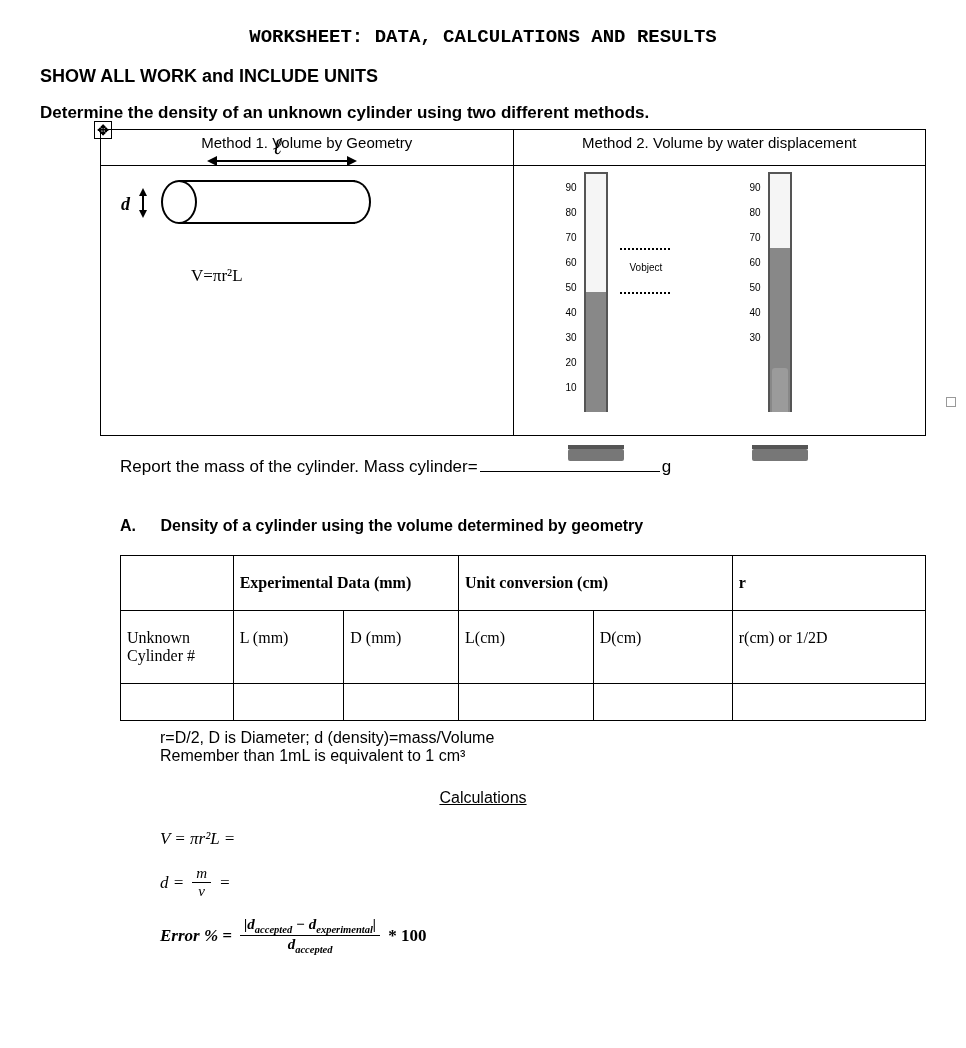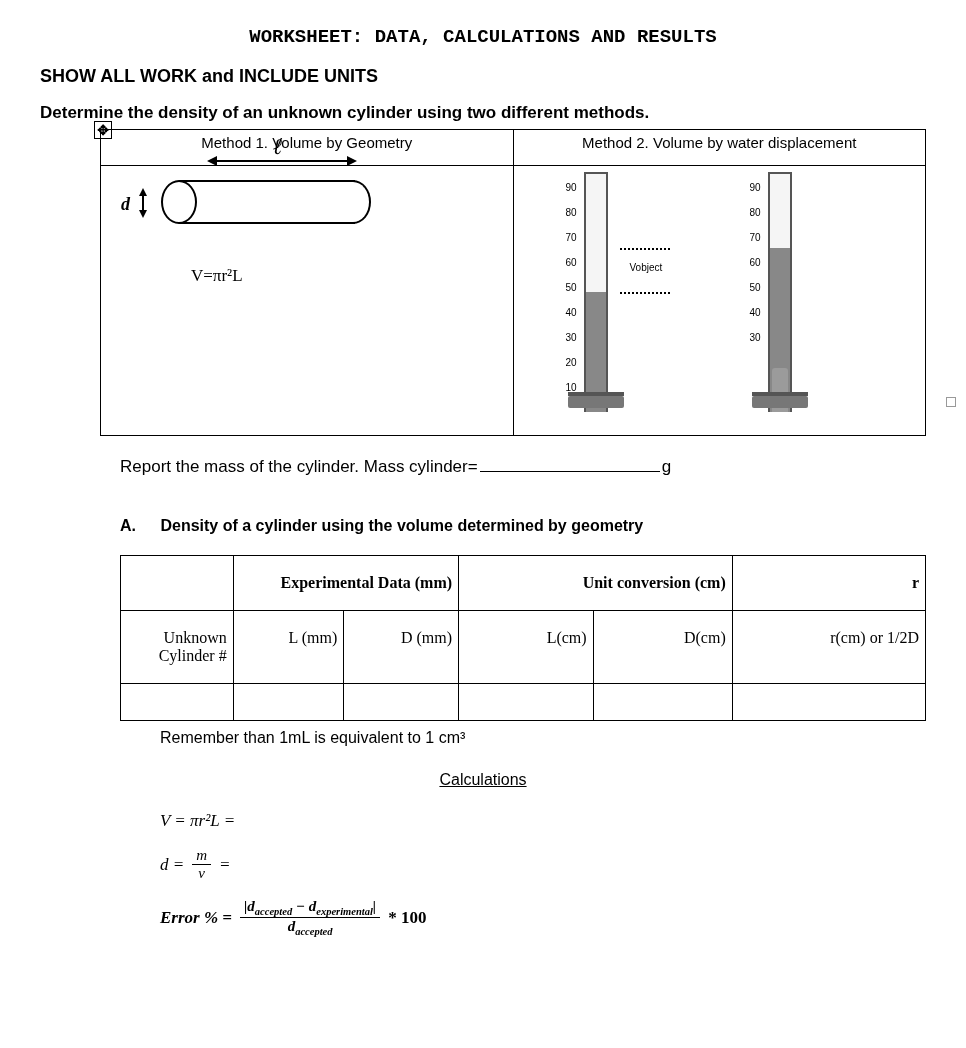--- a/index.html
+++ b/index.html
@@ -162,21 +162,21 @@
   
   .gcyls {
     position:absolute;
     left:60px; top:6px;
     display:flex;
     gap:70px;
   }
   .gcyl {
     position:relative;
     width:44px;
-    height:236px;
+    height:289px;
   }
   .gcyl .tube {
     position:absolute;
     left:10px; top:0;
     width:24px; height:240px;
     border:2px solid #555;
     background:#f5f5f5;
   }
   .gcyl .base {
     position:absolute;
@@ -239,21 +239,21 @@
   table.dataA {
     border-collapse:collapse;
     width: calc(100% - 80px);
     margin-left:80px;
     font-family: "Times New Roman", serif;
     font-size:16px;
   }
   table.dataA th, table.dataA td {
     border:1.4px solid #000;
     padding:18px 6px;
-    text-align:right;
+    text-align:left;
     vertical-align:top;
   }
   table.dataA .r2 td { height:26px; }
   .notes {
     margin:8px 0 0 120px;
     font-size:16px;
   }
   .calc-h {
     text-align:center;
     text-decoration:underline;
@@ -400,20 +400,21 @@
     <td></td>
     <td></td>
     <td></td>
     <td></td>
     <td></td>
   </tr>
 </tbody>
   </table>
 
 <div class="notes">
+  <div>r=D/2, D is Diameter; d (density)=mass/Volume</div>
   <div><span>Remember than 1mL is equivalent to 1 cm³</span></div>
 </div>
 
 <div class="calc-h">Calculations</div>
 
 <div class="eqs">
   <div class="row">
     <span>V = πr²L =</span>
   </div>
   <div class="row">

